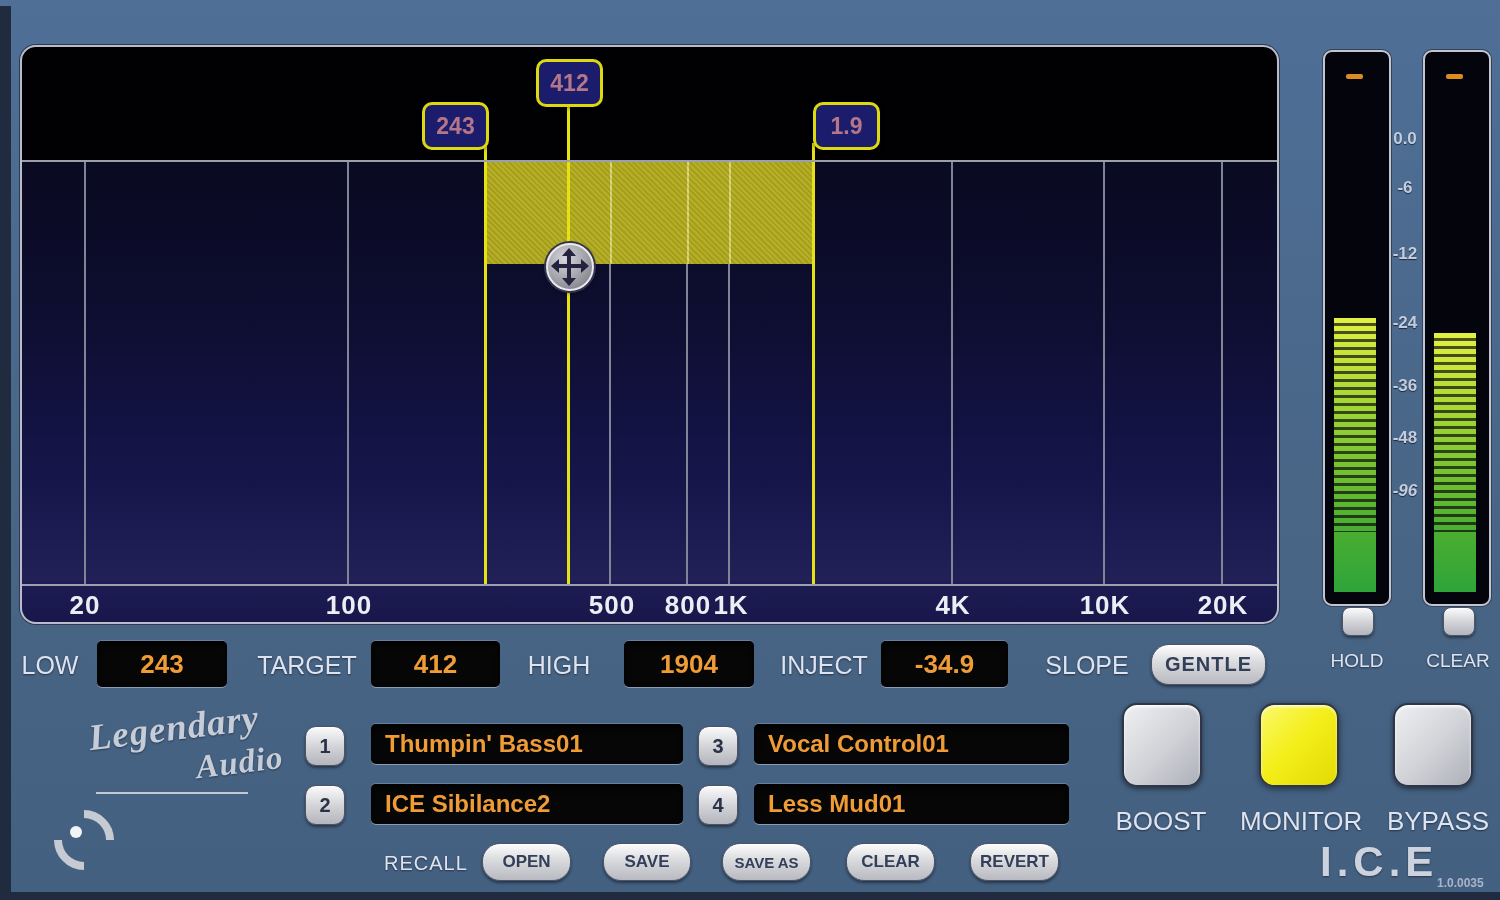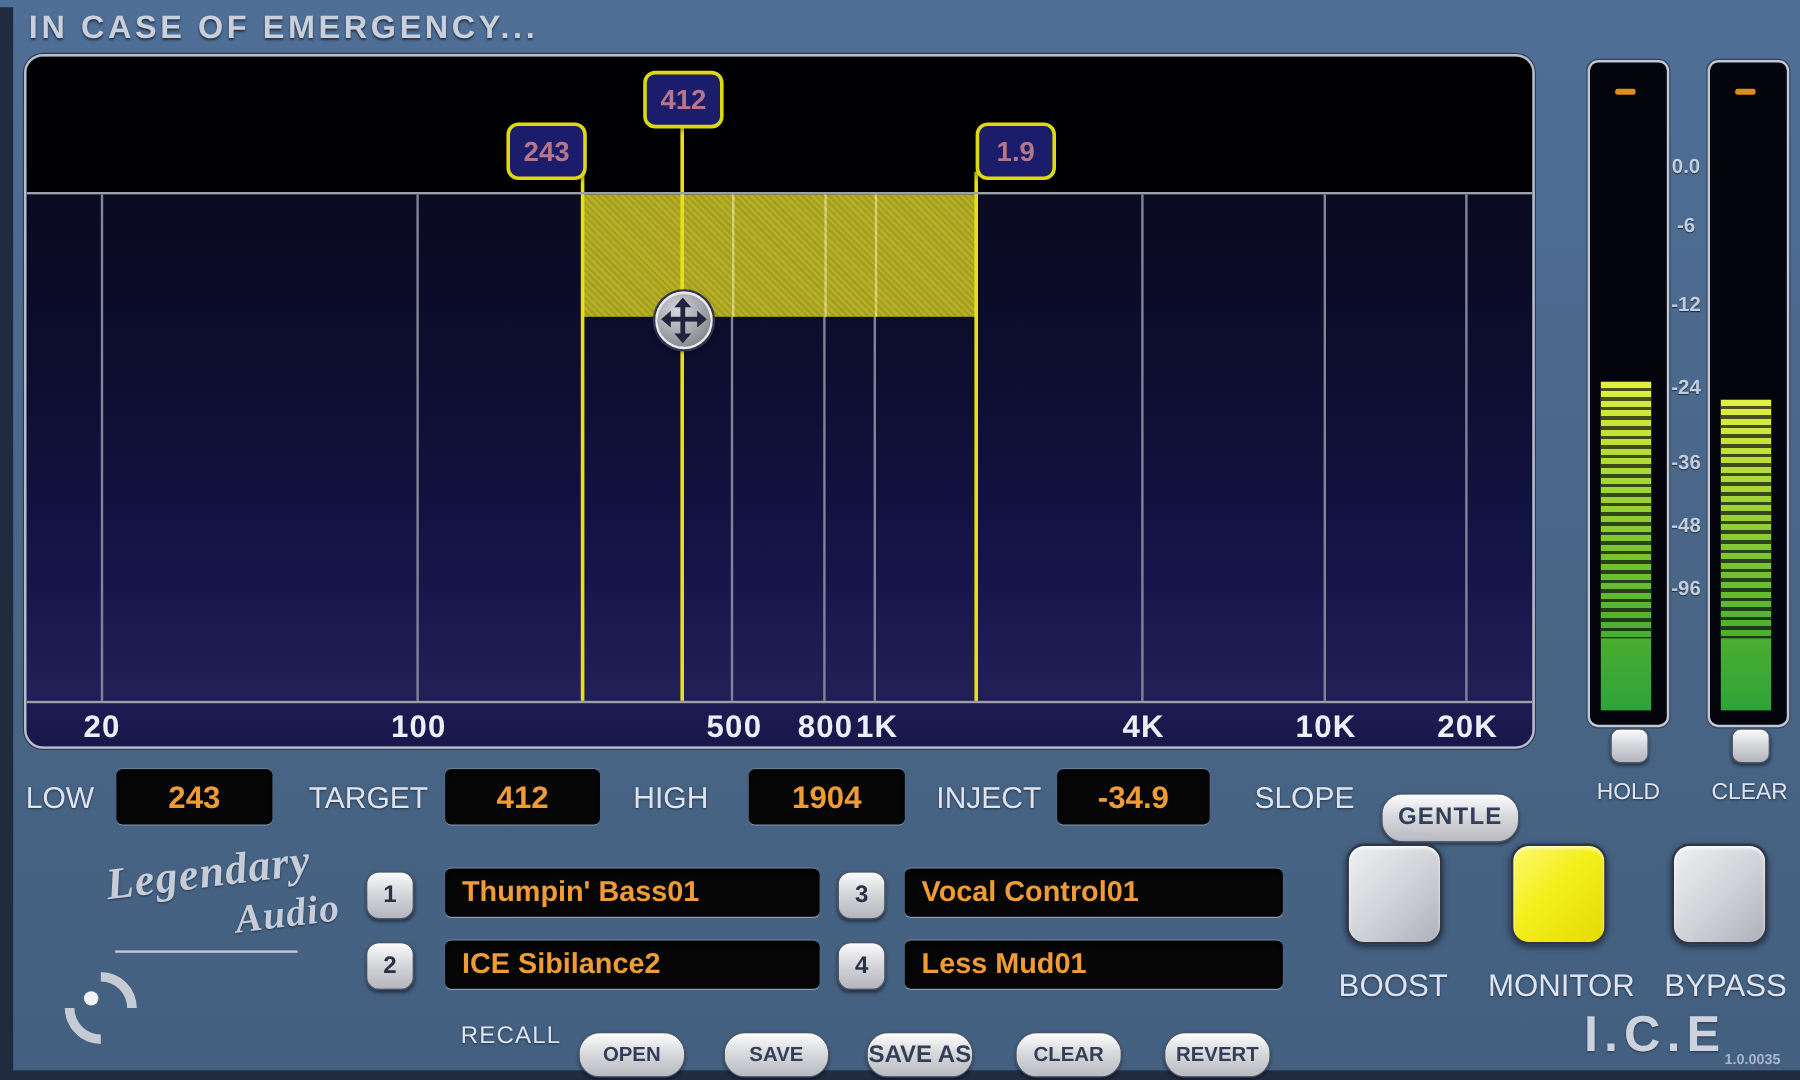--- a/index.html
+++ b/index.html
@@ -50,21 +50,21 @@
 
   
   .lbl{position:absolute;font-weight:normal;color:#dde3f0;text-shadow:0 1px 2px rgba(0,0,0,.5);}
   .lcd{position:absolute;background:#060607;border-radius:5px;display:flex;align-items:center;justify-content:center;
     color:#f09c36;font-weight:bold;box-shadow:inset 0 3px 6px #000,0 1px 0 rgba(205,215,232,.5),0 -1px 0 rgba(205,215,232,.25);}
   .lcd.left-text{justify-content:flex-start;padding-left:14px;}
 
   
   .pill{position:absolute;border-radius:18px;border:1px solid #4c5468;display:flex;align-items:center;justify-content:center;
     background:linear-gradient(to bottom,#fdfdfe 0%,#d9dadd 45%,#b9bac1 100%);
-    box-shadow:inset 0 1px 0 #fff,0 2px 3px rgba(0,0,0,.45);color:#333e58;font-weight:bold;cursor:pointer;margin-top:17px;}
+    box-shadow:inset 0 1px 0 #fff,0 2px 3px rgba(0,0,0,.45);color:#333e58;font-weight:bold;cursor:pointer;}
   .sqbtn{position:absolute;border-radius:8px;border:1px solid #4c5468;
     background:linear-gradient(to bottom,#fbfbfc 0%,#d4d5d9 50%,#b4b5bd 100%);
     box-shadow:inset 0 1px 0 #fff,0 2px 3px rgba(0,0,0,.45);display:flex;align-items:center;justify-content:center;
     color:#2a3248;font-weight:bold;cursor:pointer;}
   .bigbtn{position:absolute;width:76px;height:80px;border-radius:15px;border:2px solid #2e3648;cursor:pointer;
     background:linear-gradient(135deg,#eef0f2 0%,#cfd1d6 55%,#aeb0b9 100%);
     box-shadow:inset 0 2px 3px rgba(255,255,255,.9),0 2px 5px rgba(0,0,0,.5);}
   .bigbtn.lit{background:linear-gradient(135deg,#fbf96c 0%,#f4ee1c 45%,#e3db02 100%);
     box-shadow:inset 0 2px 3px rgba(255,255,255,.7),0 2px 6px rgba(0,0,0,.5);}
 
@@ -80,21 +80,20 @@
   .product{position:absolute;left:1320px;top:838px;font-size:42px;font-weight:bold;letter-spacing:5px;color:#ccd3df;text-shadow:0 1px 2px rgba(0,0,0,.45);}
   .version{position:absolute;left:1437px;top:876px;font-size:12px;font-weight:bold;color:#a9b5ca;}
 </style>
 </head>
 <body>
 
 <div id="root">
   <div class="edge-left"></div>
   <div class="edge-bottom"></div>
 
-  <div class="title">IN CASE OF EMERGENCY...</div>
 
   <div class="panel">
 
     <div class="gridline" style="left:62px"></div>
     <div class="gridline" style="left:325px"></div>
     <div class="gridline" style="left:587px"></div>
     <div class="gridline" style="left:664px"></div>
     <div class="gridline" style="left:706px"></div>
     <div class="gridline" style="left:929px"></div>
     <div class="gridline" style="left:1081px"></div>
@@ -148,21 +147,21 @@
       <div class="stripes"></div>
     </div>
   </div>
 
   <div class="db-lab" style="left:1388px;top:129px;">0.0</div>
   <div class="db-lab" style="left:1388px;top:178px;">-6</div>
   <div class="db-lab" style="left:1388px;top:244px;">-12</div>
   <div class="db-lab" style="left:1388px;top:313px;">-24</div>
   <div class="db-lab" style="left:1388px;top:376px;">-36</div>
   <div class="db-lab" style="left:1388px;top:428px;">-48</div>
-  <div class="db-lab" style="left:1388px;top:481px;">-96</div>
+  <div class="db-lab" style="left:1388px;top:481px;font-style:italic;">-96</div>
 
   <div class="sqbtn" style="left:1342px;top:607px;width:30px;height:27px;"></div>
   <div class="sqbtn" style="left:1443px;top:607px;width:30px;height:27px;"></div>
   <div class="lbl" style="left:1322px;top:650px;width:70px;text-align:center;font-size:19px;">HOLD</div>
   <div class="lbl" style="left:1419px;top:650px;width:78px;text-align:center;font-size:19px;">CLEAR</div>
 
   <div class="lbl" style="left:18px;top:651px;width:64px;text-align:center;font-size:25px;">LOW</div>
   <div class="lcd" style="left:97px;top:641px;width:130px;height:46px;font-size:26px;">243</div>
   <div class="lbl" style="left:256px;top:651px;width:102px;text-align:center;font-size:25px;">TARGET</div>
   <div class="lcd" style="left:371px;top:641px;width:129px;height:46px;font-size:26px;">412</div>
@@ -187,21 +186,21 @@
   <div class="sqbtn" style="left:305px;top:785px;width:38px;height:38px;border-radius:11px;font-size:20px;">2</div>
   <div class="lcd left-text" style="left:371px;top:784px;width:298px;height:40px;font-size:24px;">ICE Sibilance2</div>
   <div class="sqbtn" style="left:698px;top:726px;width:38px;height:38px;border-radius:11px;font-size:20px;">3</div>
   <div class="lcd left-text" style="left:754px;top:724px;width:301px;height:40px;font-size:24px;">Vocal Control01</div>
   <div class="sqbtn" style="left:698px;top:785px;width:38px;height:38px;border-radius:11px;font-size:20px;">4</div>
   <div class="lcd left-text" style="left:754px;top:784px;width:301px;height:40px;font-size:24px;">Less Mud01</div>
 
   <div class="lbl" style="left:384px;top:852px;font-size:20px;letter-spacing:1px;">RECALL</div>
   <div class="pill" style="left:482px;top:843px;width:87px;height:36px;font-size:17px;">OPEN</div>
   <div class="pill" style="left:603px;top:843px;width:86px;height:36px;font-size:17px;">SAVE</div>
-  <div class="pill" style="left:722px;top:843px;width:87px;height:36px;font-size:20px;">SAVE AS</div>
+  <div class="pill" style="left:722px;top:843px;width:87px;height:36px;font-size:15px;">SAVE AS</div>
   <div class="pill" style="left:846px;top:843px;width:87px;height:36px;font-size:17px;">CLEAR</div>
   <div class="pill" style="left:970px;top:843px;width:87px;height:36px;font-size:17px;">REVERT</div>
 
   <div class="bigbtn" style="left:1122px;top:703px;"></div>
   <div class="bigbtn lit" style="left:1259px;top:703px;"></div>
   <div class="bigbtn" style="left:1393px;top:703px;"></div>
   <div class="lbl" style="left:1114px;top:806px;width:94px;text-align:center;font-size:26px;">BOOST</div>
   <div class="lbl" style="left:1240px;top:806px;width:120px;text-align:center;font-size:26px;">MONITOR</div>
   <div class="lbl" style="left:1382px;top:806px;width:112px;text-align:center;font-size:26px;">BYPASS</div>
 

